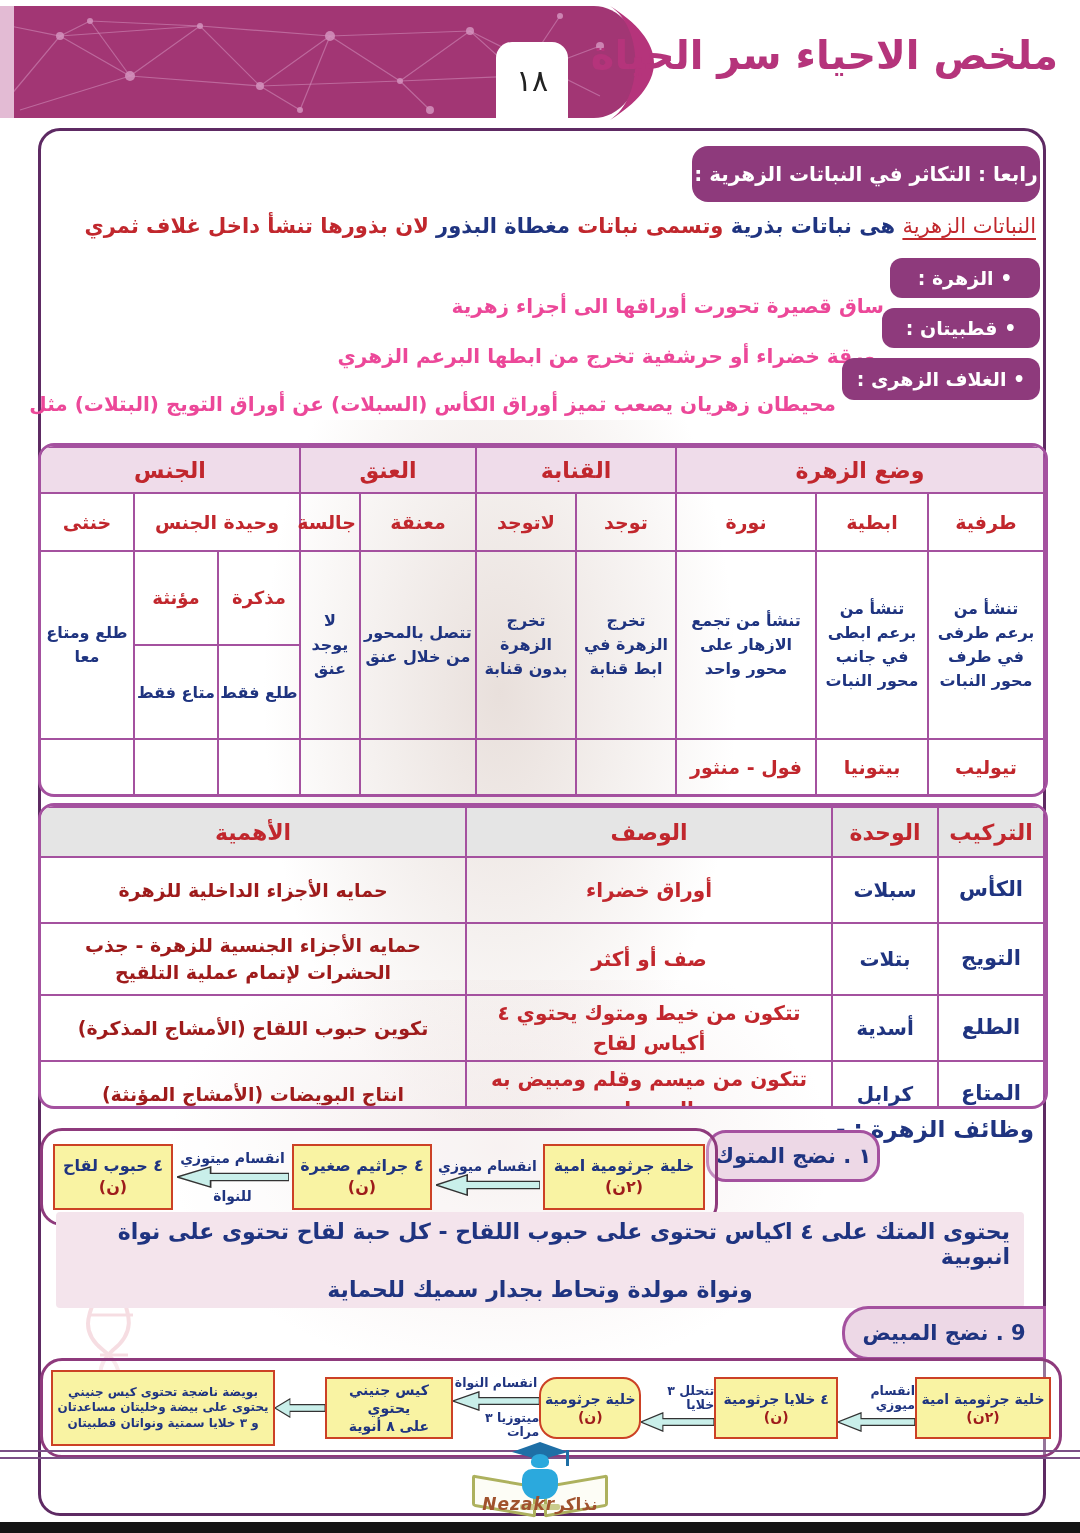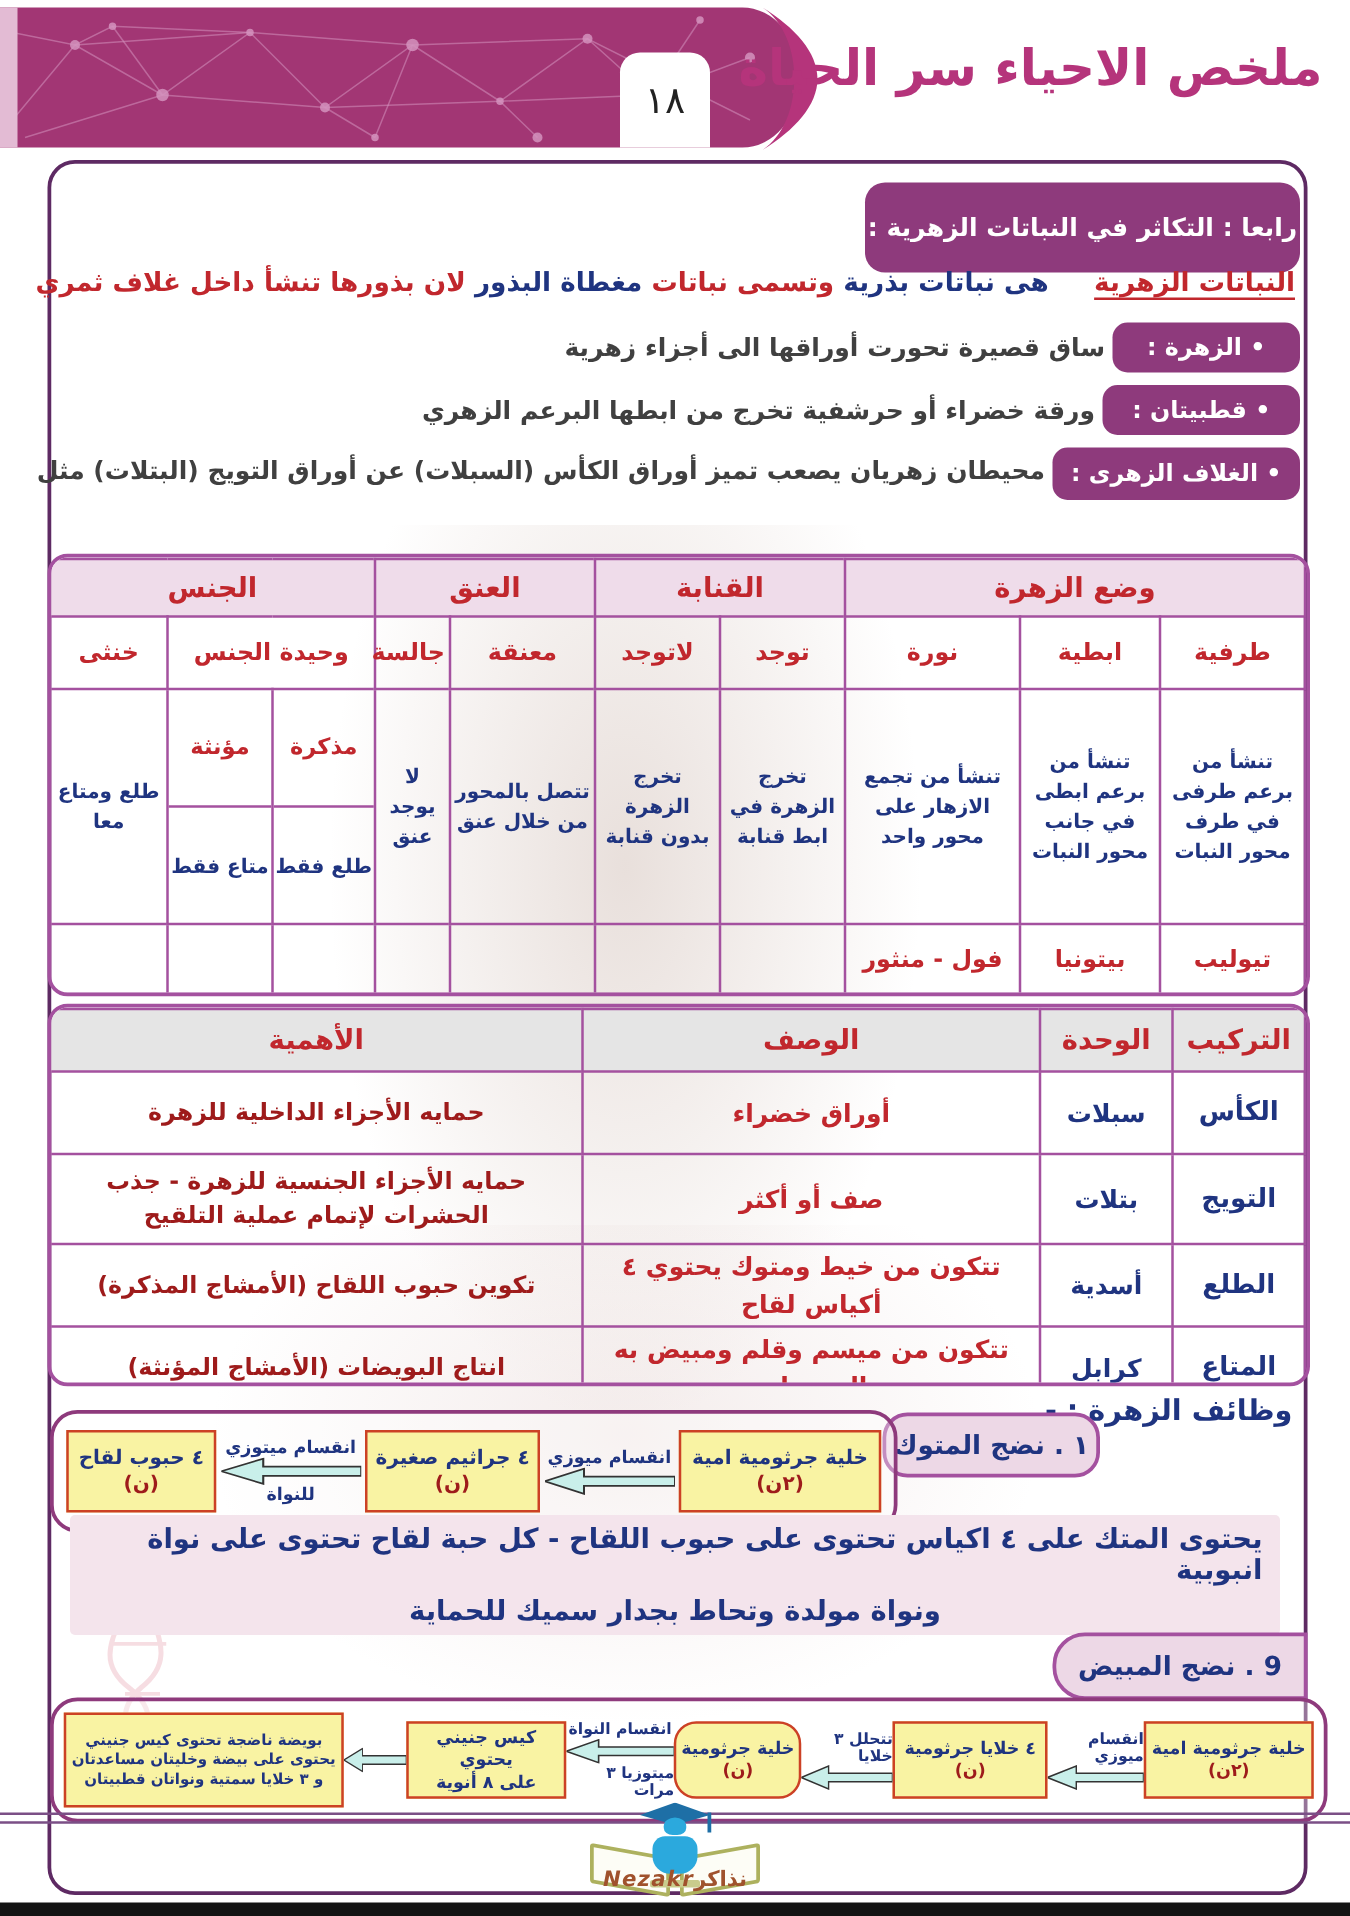--- a/index.html
+++ b/index.html
@@ -1,18 +1,18 @@
 <!DOCTYPE html>
 <html lang="ar" dir="rtl"><head>
 <meta charset="utf-8">
 <style>
   html,body{margin:0;padding:0;background:#e9e9e9;}
   .page{position:relative;width:1080px;height:1533px;background:#ffffff;
         font-family:"DejaVu Sans",sans-serif;direction:rtl;overflow:hidden;margin:0 auto;}
-  .b{font-weight:bold;margin-left:29px;}
+  .b{font-weight:normal;}
   .navy{color:#1F3480;}
   .red{color:#C1272D;}
 
   
   .header-purple{position:absolute;top:6px;left:0;width:640px;height:112px;background:#A23674;
                  border-top-right-radius:70px 85px;border-bottom-right-radius:70px 85px;}
   .header-strip{position:absolute;top:6px;left:0;width:14px;height:112px;background:#E3BBD4;}
   .crescent{position:absolute;top:4px;left:596px;}
   .page-tab{position:absolute;top:42px;left:496px;width:72px;height:76px;background:#ffffff;
             border-radius:16px 16px 0 0;display:flex;align-items:center;justify-content:center;}
@@ -22,27 +22,27 @@
   
   .frame{position:absolute;left:38px;top:128px;width:1002px;height:1382px;border:3px solid #5E2A63;border-radius:22px;}
 
   
   .face-blob{position:absolute;left:230px;top:420px;width:540px;height:780px;pointer-events:none;
              background:radial-gradient(ellipse at 50% 35%, rgba(205,185,176,0.45), rgba(205,185,176,0) 62%);}
   .body-blob{position:absolute;left:140px;top:980px;width:720px;height:420px;pointer-events:none;
              background:radial-gradient(ellipse at 50% 40%, rgba(222,200,198,0.35), rgba(222,200,198,0) 65%);}
 
   
-  .section-title{position:absolute;left:692px;top:146px;width:348px;height:72px;background:#8E3A7C;border-radius:16px;
+  .section-title{position:absolute;left:692px;top:146px;width:348px;height:56px;background:#8E3A7C;border-radius:16px;
                  color:#fff;font-weight:bold;font-size:20px;display:flex;align-items:center;justify-content:center;white-space:nowrap;}
   .def-line{position:absolute;top:214px;right:44px;width:1000px;font-size:21px;font-weight:bold;white-space:nowrap;text-align:right;}
   .def-term{color:#C1272D;text-decoration:underline;text-underline-offset:5px;}
   .bpill{position:absolute;background:#8E3A7C;color:#fff;font-weight:bold;font-size:19px;border-radius:12px;
          display:flex;align-items:center;justify-content:center;padding:0 10px;white-space:nowrap;}
-  .btext{position:absolute;font-size:20px;font-weight:bold;color:#404040;white-space:nowrap;text-align:right;}
+  .btext{position:absolute;font-size:20px;font-weight:bold;color:#ec4899;white-space:nowrap;text-align:right;margin-top:28px;}
 
   
   .tbl-wrap{position:absolute;border:3px solid #A4519F;border-radius:16px;overflow:hidden;}
   table.t{width:100%;height:100%;border-collapse:collapse;table-layout:fixed;direction:rtl;}
   .t th,.t td{border:2px solid #A4519F;text-align:center;vertical-align:middle;padding:2px 3px;}
   .t tr.grp th{background:#EFDCEA;color:#C1272D;font-size:22px;font-weight:bold;}
   .t tr.sub th{background:transparent;color:#C1272D;font-size:19px;font-weight:bold;}
   .t td{color:#1F3480;font-weight:bold;font-size:16px;line-height:1.5;}
   .t td.red{color:#C1272D;font-size:19px;}
   .t td.split{padding:0;}

